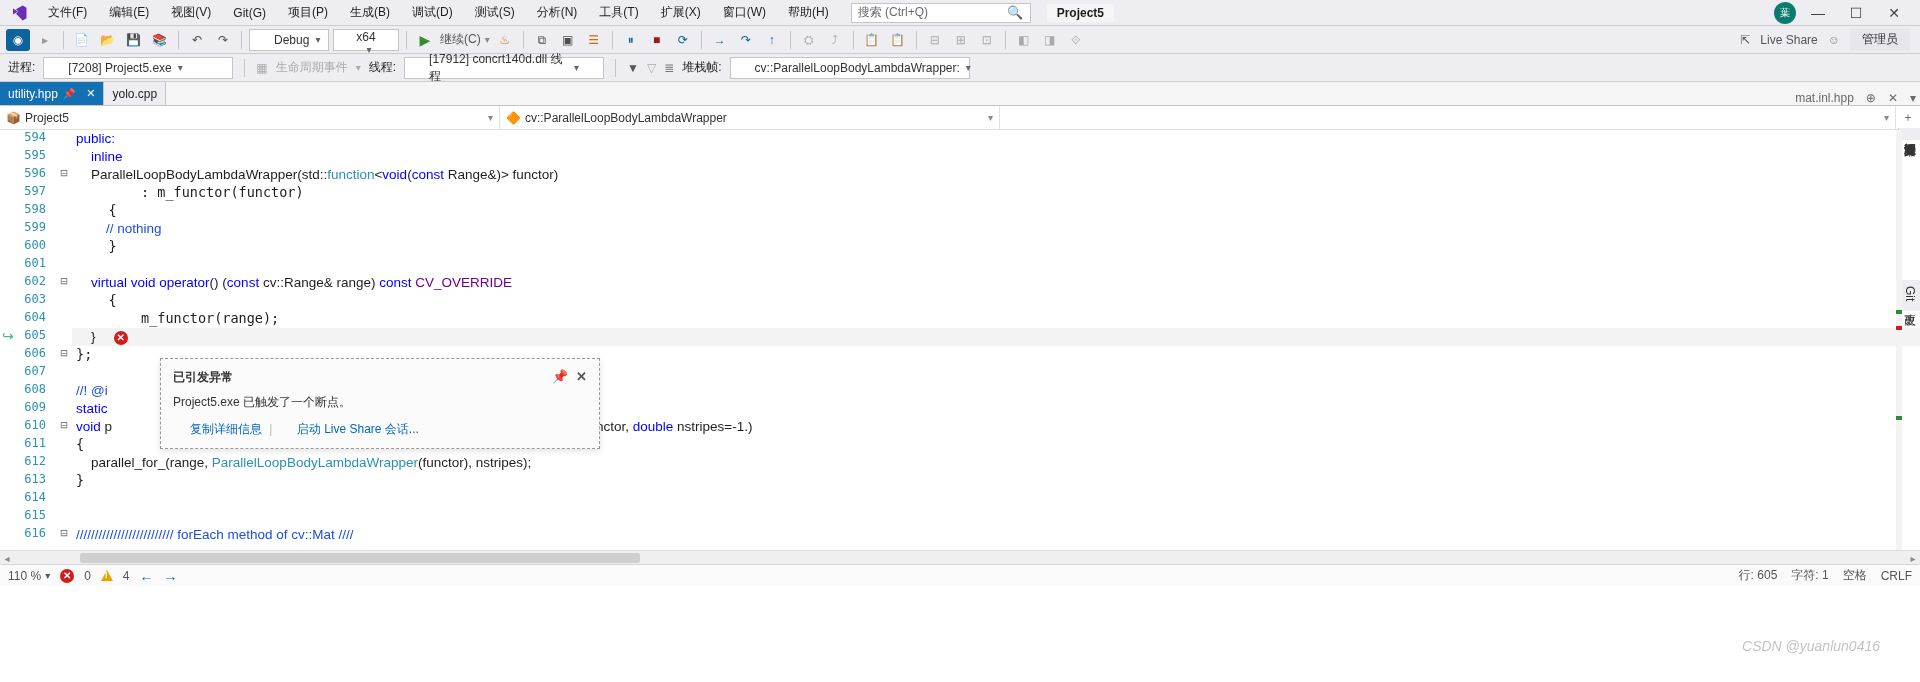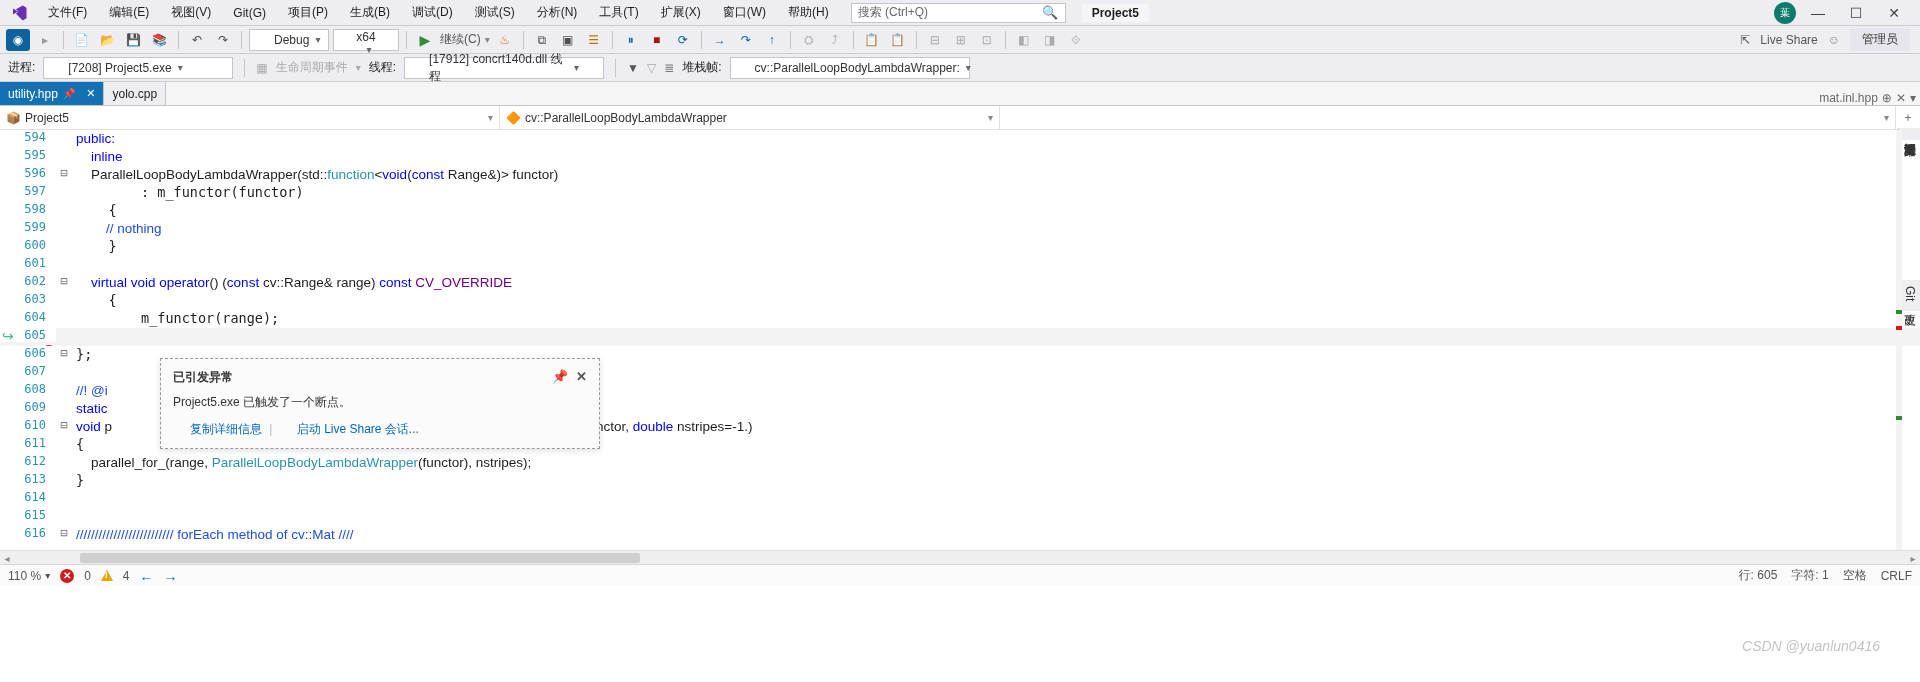--- a/index.html
+++ b/index.html
@@ -1,20 +1,20 @@
 <!DOCTYPE html>
 <html><head>
 <meta charset="utf-8">
 <style>
 * { box-sizing: border-box; margin: 0; padding: 0; font-family: "Microsoft YaHei", "Segoe UI", sans-serif; }
 body { width: 1920px; height: 682px; background: #fff; overflow: hidden; font-size: 12px; color: #1e1e1e; position: relative; }
 .menubar { display: flex; align-items: center; height: 26px; background: #eeeef2; border-bottom: 1px solid #ccc; padding: 0 4px; gap: 6px; }
 .vs-logo { width: 18px; height: 18px; margin: 0 6px; }
 .menubar .mitem { padding: 2px 8px; cursor: default; }
-.search-box { margin-left: 8px; width: 215px; height: 20px; border: 1px solid #c5c5c8; background: #fff; display: flex; align-items: center; padding: 0 6px; color: #6a6a6a; }
+.search-box { margin-left: 8px; width: 180px; height: 20px; border: 1px solid #c5c5c8; background: #fff; display: flex; align-items: center; padding: 0 6px; color: #6a6a6a; }
 .search-box .magnify { margin-left: auto; font-size: 13px; color: #555; }
 .proj-box { margin-left: 10px; padding: 2px 10px; font-weight: 600; background:#f5f5f5;}
 .win-controls { margin-left: auto; display: flex; align-items: center; gap: 6px; padding-right: 6px; }
 .win-controls .avatar { width: 22px; height: 22px; border-radius: 50%; background: #0c7a6c; color:#fff; display:flex; align-items:center; justify-content:center; font-size:10px; }
 .win-controls .ico { width: 32px; height: 22px; display:flex; align-items:center; justify-content:center; color:#444; font-size:14px; }
 .toolbar1 { display: flex; align-items: center; height: 28px; background: #eeeef2; border-bottom: 1px solid #ccc; padding: 0 6px; gap: 4px; color:#555; }
 .tb-btn { width: 22px; height: 22px; display:flex; align-items:center; justify-content:center; color:#4f4f4f; border-radius:2px;}
 .tb-sep { width:1px; height:18px; background:#c5c5c8; margin:0 3px; }
 .tb-back { background:#0e639c; color:#fff; width:24px; border-radius:3px;}
 .combo { height: 22px; border: 1px solid #c5c5c8; background:#fff; display:flex; align-items:center; padding:0 24px; color:#333; }
@@ -24,38 +24,38 @@
 .orange { color:#c96d0a; }
 .blue-i { color:#0e639c; }
 .liveshare-bar { margin-left:auto; display:flex; align-items:center; gap:10px; padding-right:4px; }
 .admin-pill { background:#e6e6ec; padding:3px 12px; color:#333;}
 .toolbar2 { display:flex; align-items:center; height:28px; background:#eeeef2; border-bottom:1px solid #ccc; padding:0 8px; gap:8px; }
 .tabs { display:flex; align-items:flex-end; height:24px; background:#f5f5f6; border-bottom:1px solid #c5c5c8; position:relative;}
 .tab { display:flex; align-items:center; height:23px; padding:0 8px; gap:6px; border-right:1px solid #c5c5c8; background:#eeeef2;}
 .tab.active { background:#1270b3; color:#fff; }
 .tab .pin { font-size:10px; }
 .tab .x { font-size:11px; margin-left:4px;}
-.right-tab-area { margin-left:auto; display:flex; align-items:center; gap:4px; padding-right:4px; color:#6a6a6a;}
+.right-tab-area { margin-left:auto; display:flex; align-items:center; gap:12px; padding-right:4px; color:#6a6a6a;}
 .right-vtext { position:absolute; right:0; top:128px; writing-mode:vertical-rl; font-size:12px; color:#333; background:#eeeef2; padding:6px 2px; border-left:1px solid #ccc;}
 .right-vtext.git { top:280px; }
 .navbar { display:flex; height:24px; border-bottom:1px solid #e1e1e1; background:#fff; }
 .navbar .navitem { flex:1; display:flex; align-items:center; padding:0 6px; border-right:1px solid #e1e1e1; color:#333;}
 .navbar .navitem .chev { margin-left:auto; color:#888; font-size:10px;}
 .navbar .plus { width:24px; display:flex; align-items:center; justify-content:center; color:#555;}
 .gutter-line { display:flex; height:18px; }
 .ln { width:56px; text-align:right; padding-right:10px; color:#2b91af; background:#fff; border-right:0; font-family:Consolas,monospace;}
 .fold { width:16px; text-align:center; color:#808080; font-family:Consolas,monospace; background:#fff;}
 .code { flex:1; font-family:Consolas,monospace; white-space:pre; padding-left:4px; font-size:13.5px;}
 .code-area { position:relative; height:420px; overflow:hidden; background:#fff;}
 .kw { color:#0000ff; }
 .type { color:#2b91af; }
 .macro { color:#6f008a; }
 .cmt { color:#1d4ed8; }
 .err-ico { display:inline-block; width:14px; height:14px; background:#d11c1c; color:#fff; border-radius:50%; text-align:center; line-height:14px; font-size:10px; font-weight:bold; margin-left:2px;}
-.current-line { background:#f3f3f3;flex-direction:column; }
+.current-line { background:#f3f3f3; }
 .glyph { position:absolute; left:2px; color:#4b8; font-size:14px;}
 .popup { position:absolute; left:160px; top:358px; width:440px; background:#fbfbfb; border:1px dashed #999; padding:10px 12px; z-index:10; box-shadow:0 2px 6px rgba(0,0,0,0.12);}
 .popup .hdr { display:flex; align-items:flex-start; font-weight:600; color:#333; margin-bottom:8px;}
 .popup .hdr .picon { margin-left:auto; color:#555; display:flex; gap:8px; font-size:13px;}
 .popup .msg { color:#333; margin-bottom:10px;}
 .popup .lnks a { color:#0067c0; text-decoration:none;margin-left:17px; }
 .popup .lnks .sepbar { color:#bbb; margin:0 4px;}
 .status-strip { display:flex; align-items:center; height:22px; border-top:1px solid #d6d6d6; background:#fafafa; padding:0 8px; gap:10px; color:#555;}
 .status-strip .zoom { display:flex; align-items:center; gap:4px;}
 .status-strip .erricon { width:14px; height:14px; border-radius:50%; background:#d11c1c; color:#fff; text-align:center; line-height:14px; font-size:10px; font-weight:bold;}

